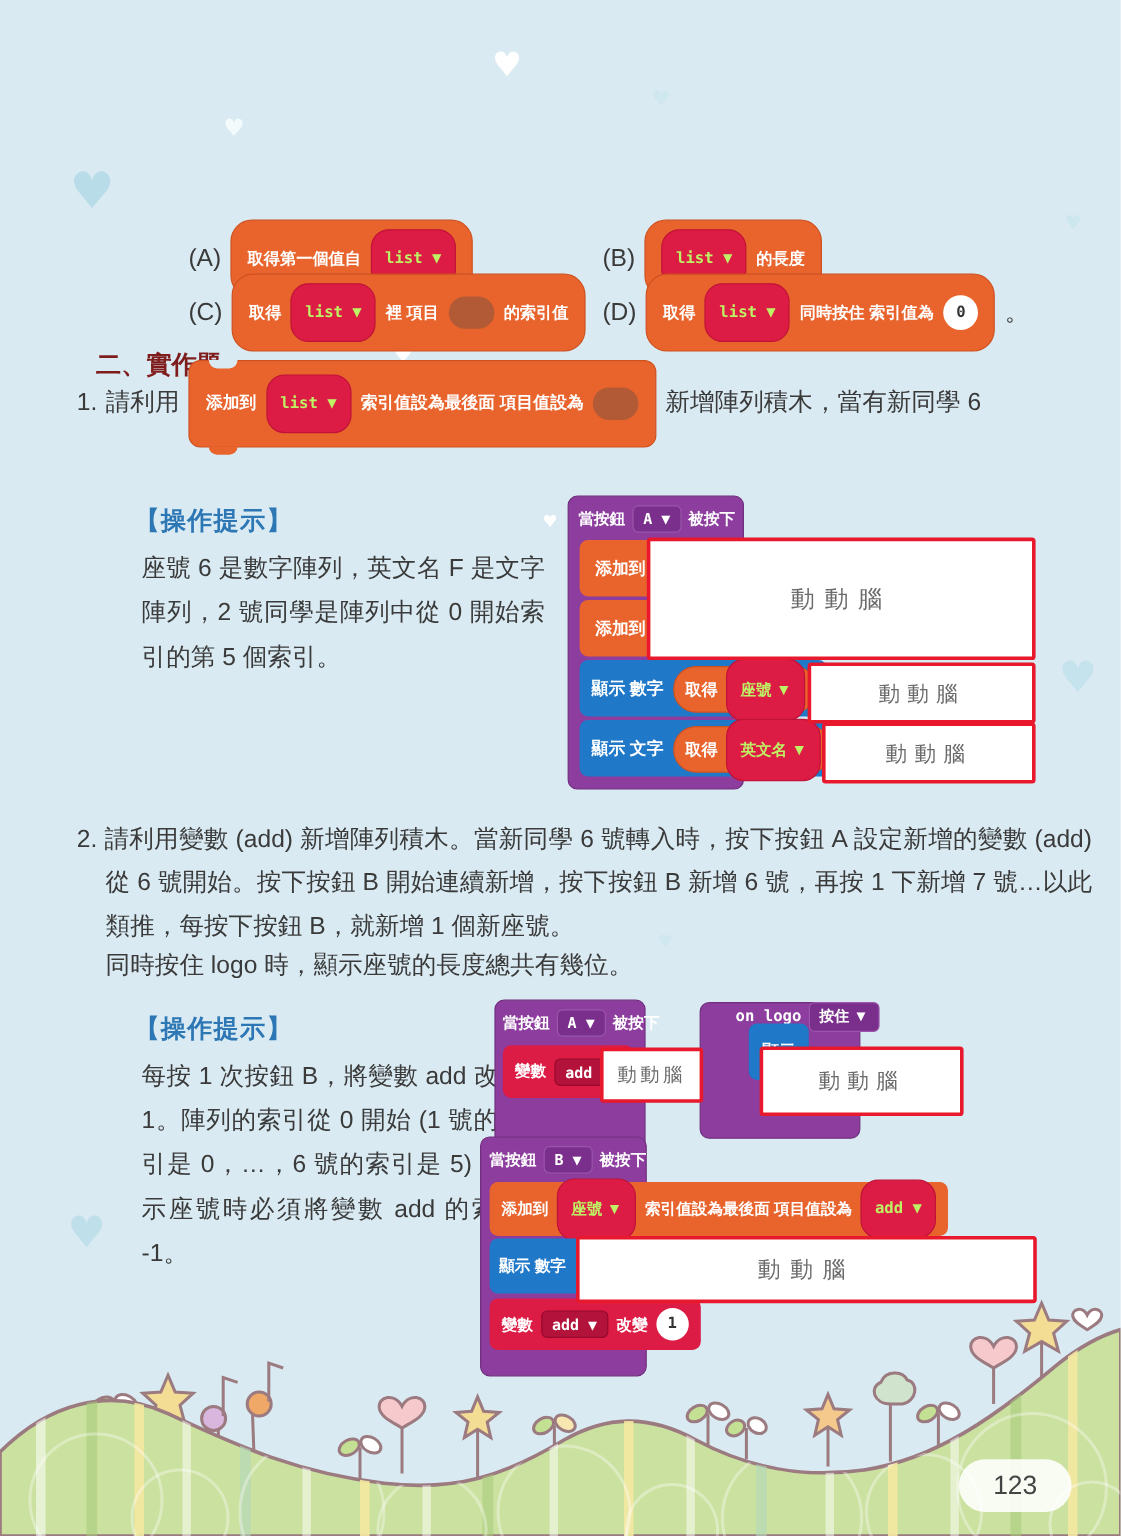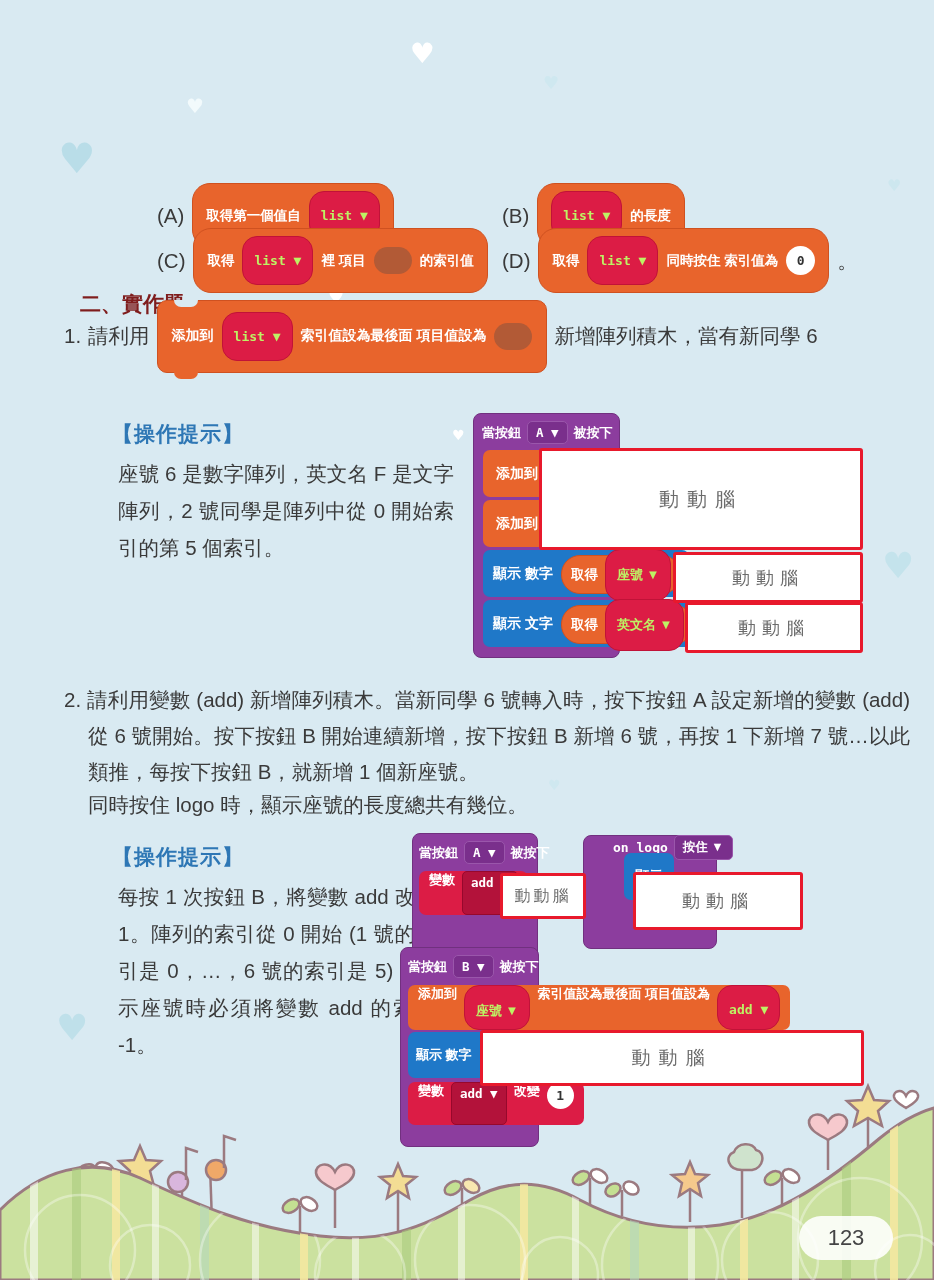--- a/index.html
+++ b/index.html
@@ -41,21 +41,21 @@
   
   .panel{position:absolute;background:#8c3d9e;border:1px solid #71307f;border-radius:8px;}
   .hat{position:absolute;display:flex;align-items:center;gap:6px;
     color:#fff;font-weight:bold;font-size:13px;white-space:nowrap;}
   .chip-purple{background:#7a2f8c;border:1px solid #9a56ab;border-radius:5px;
     padding:3px 8px;font-family:"DejaVu Sans Mono",monospace;font-size:12.5px;color:#fff;font-weight:bold;}
   .stub{position:absolute;display:flex;align-items:center;justify-content:center;
     color:#fff;font-weight:bold;font-size:14px;border-radius:7px;}
   .stub.orange{background:#e8642c;}
   .stub.blue{background:#1f78c8;}
-  .row{position:absolute;display:flex;gap:7px;
+  .row{position:absolute;display:flex;align-items:center;gap:7px;
     color:#fff;font-weight:bold;font-size:13px;border-radius:7px;
     padding:0 10px;white-space:nowrap;}
   .row.orange{background:#e8642c;}
   .row.red{background:#dc1c45;}
   .chip-darkred{background:#b3123a;border:1px solid #97082c;border-radius:5px;
     padding:3px 8px;font-family:"DejaVu Sans Mono",monospace;font-size:12.5px;color:#fff;font-weight:bold;}
   .pill-orange{position:absolute;display:flex;align-items:center;gap:7px;
     background:#e8642c;border:1px solid #cf5120;border-radius:19px;padding:0 9px;
     color:#fff;font-weight:bold;font-size:13.5px;white-space:nowrap;}
   .oval-white{width:27px;height:27px;border-radius:50%;background:#fff;

